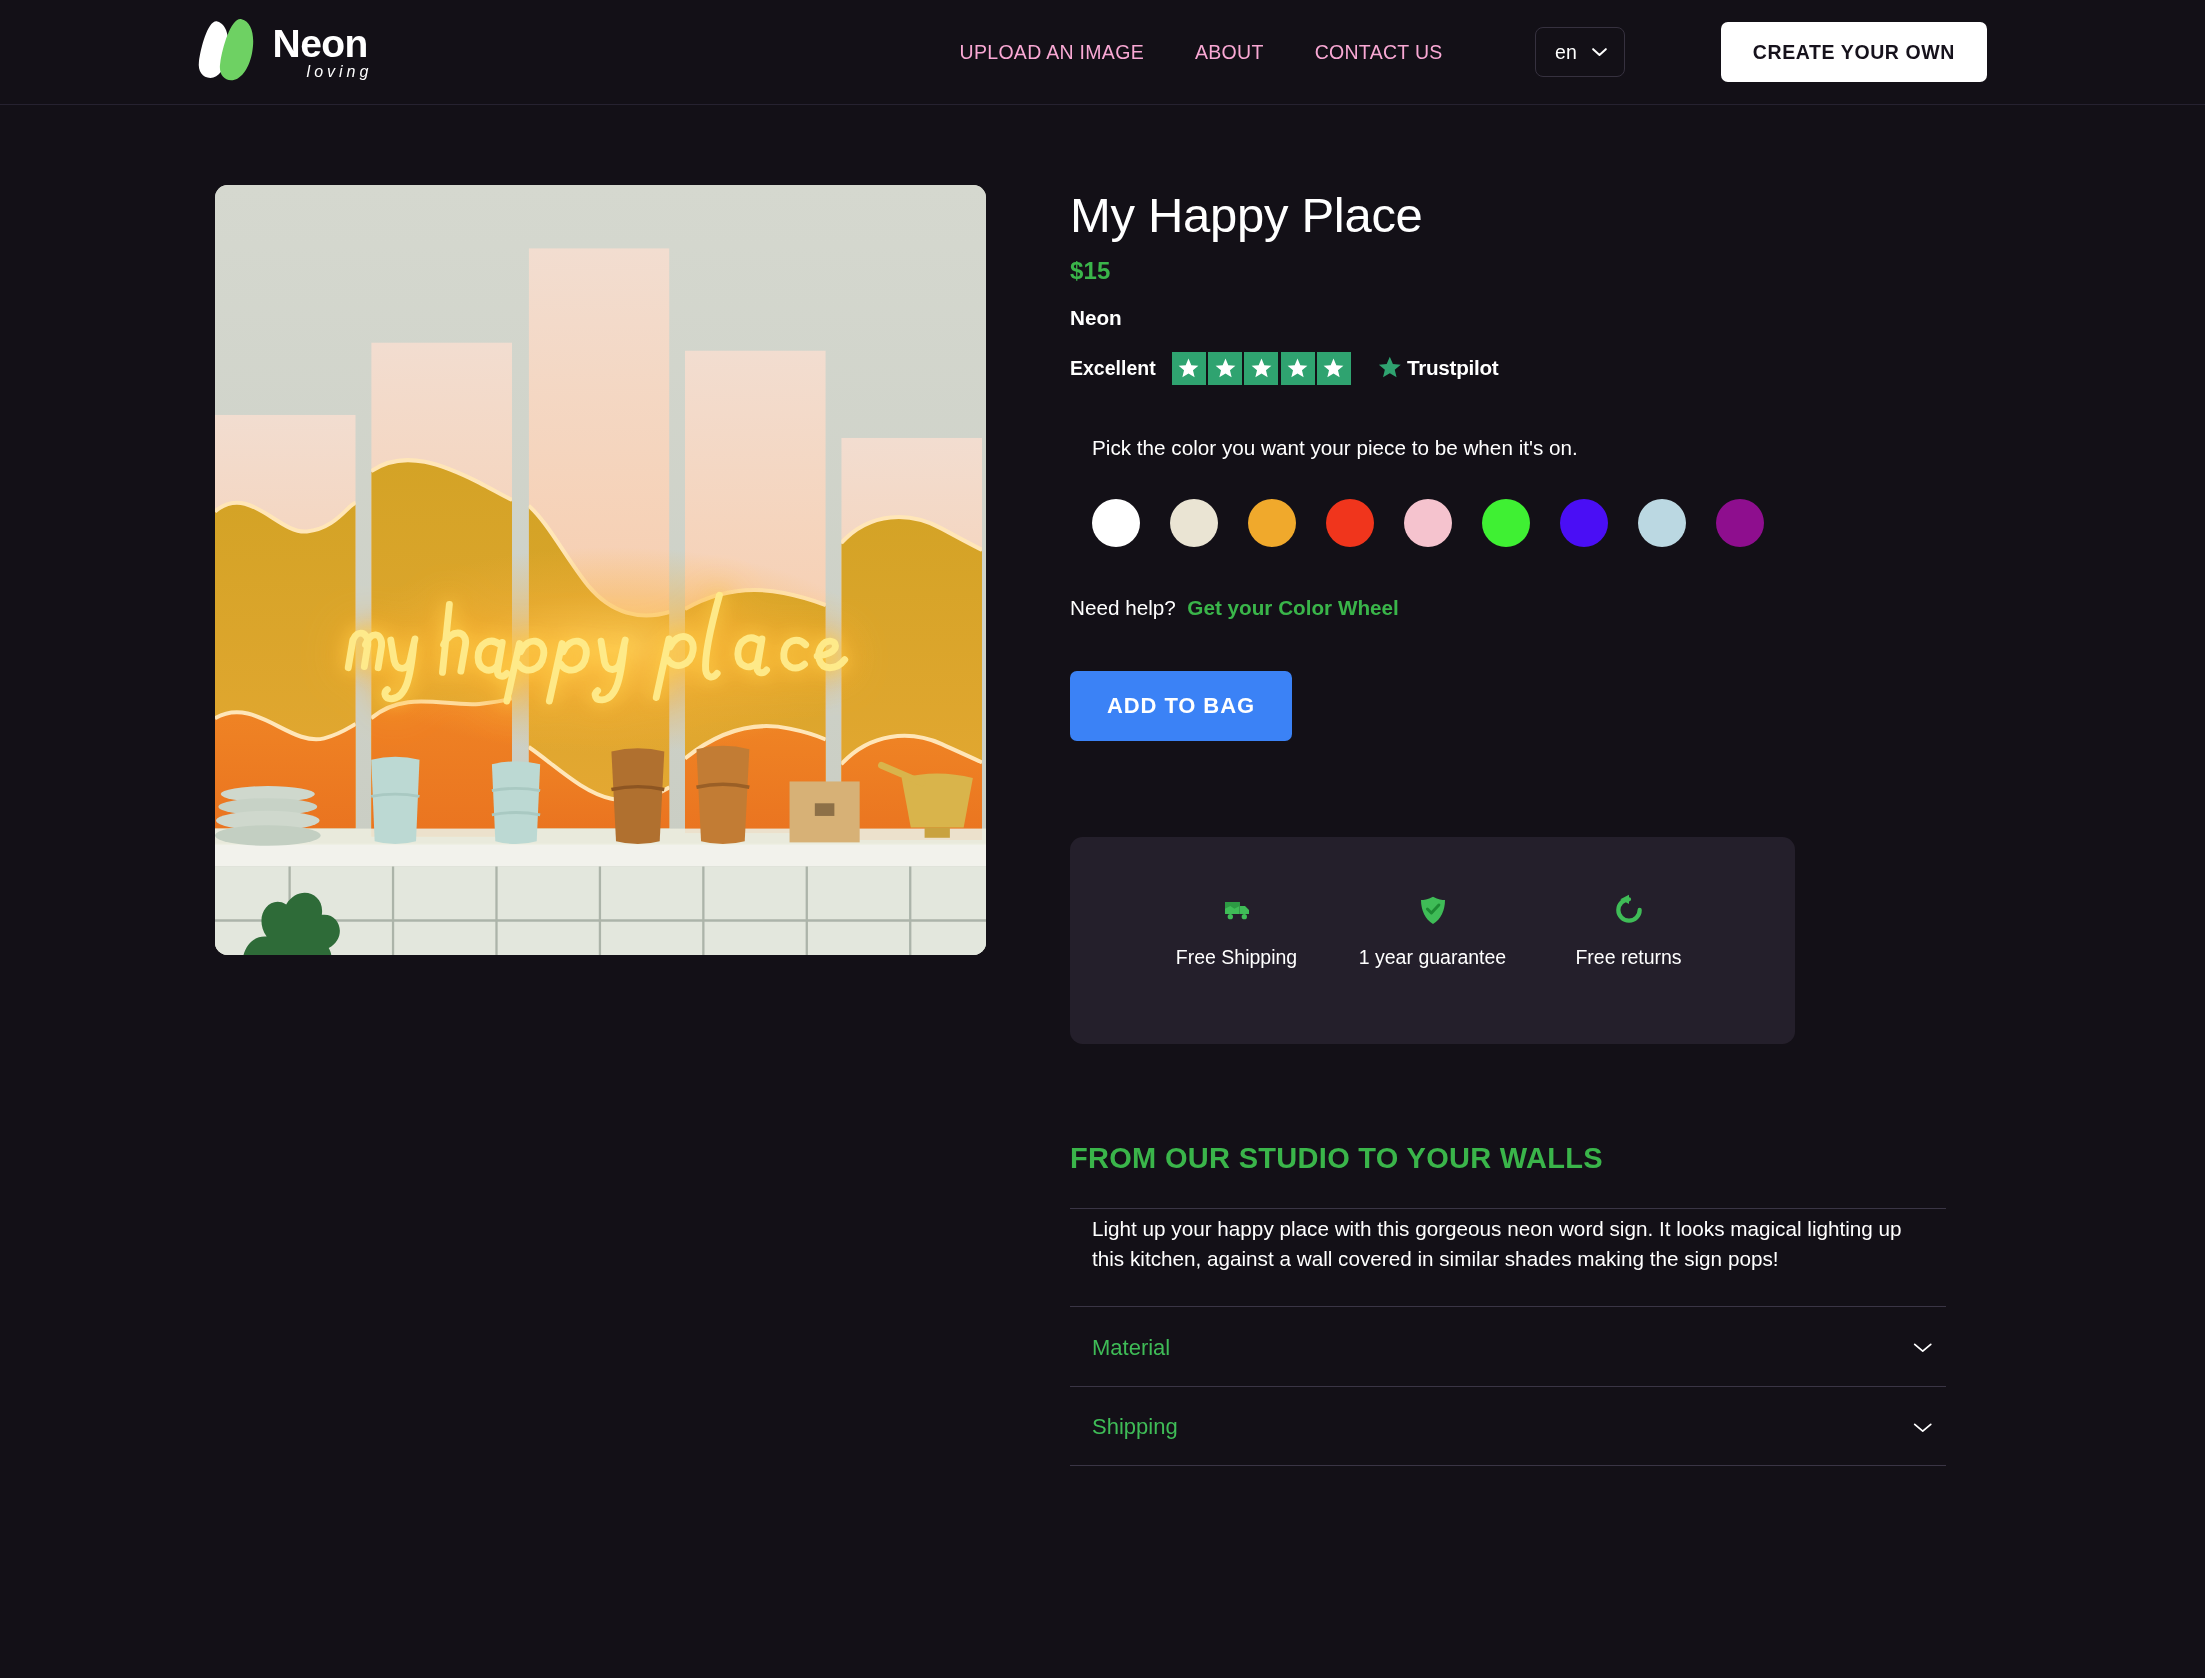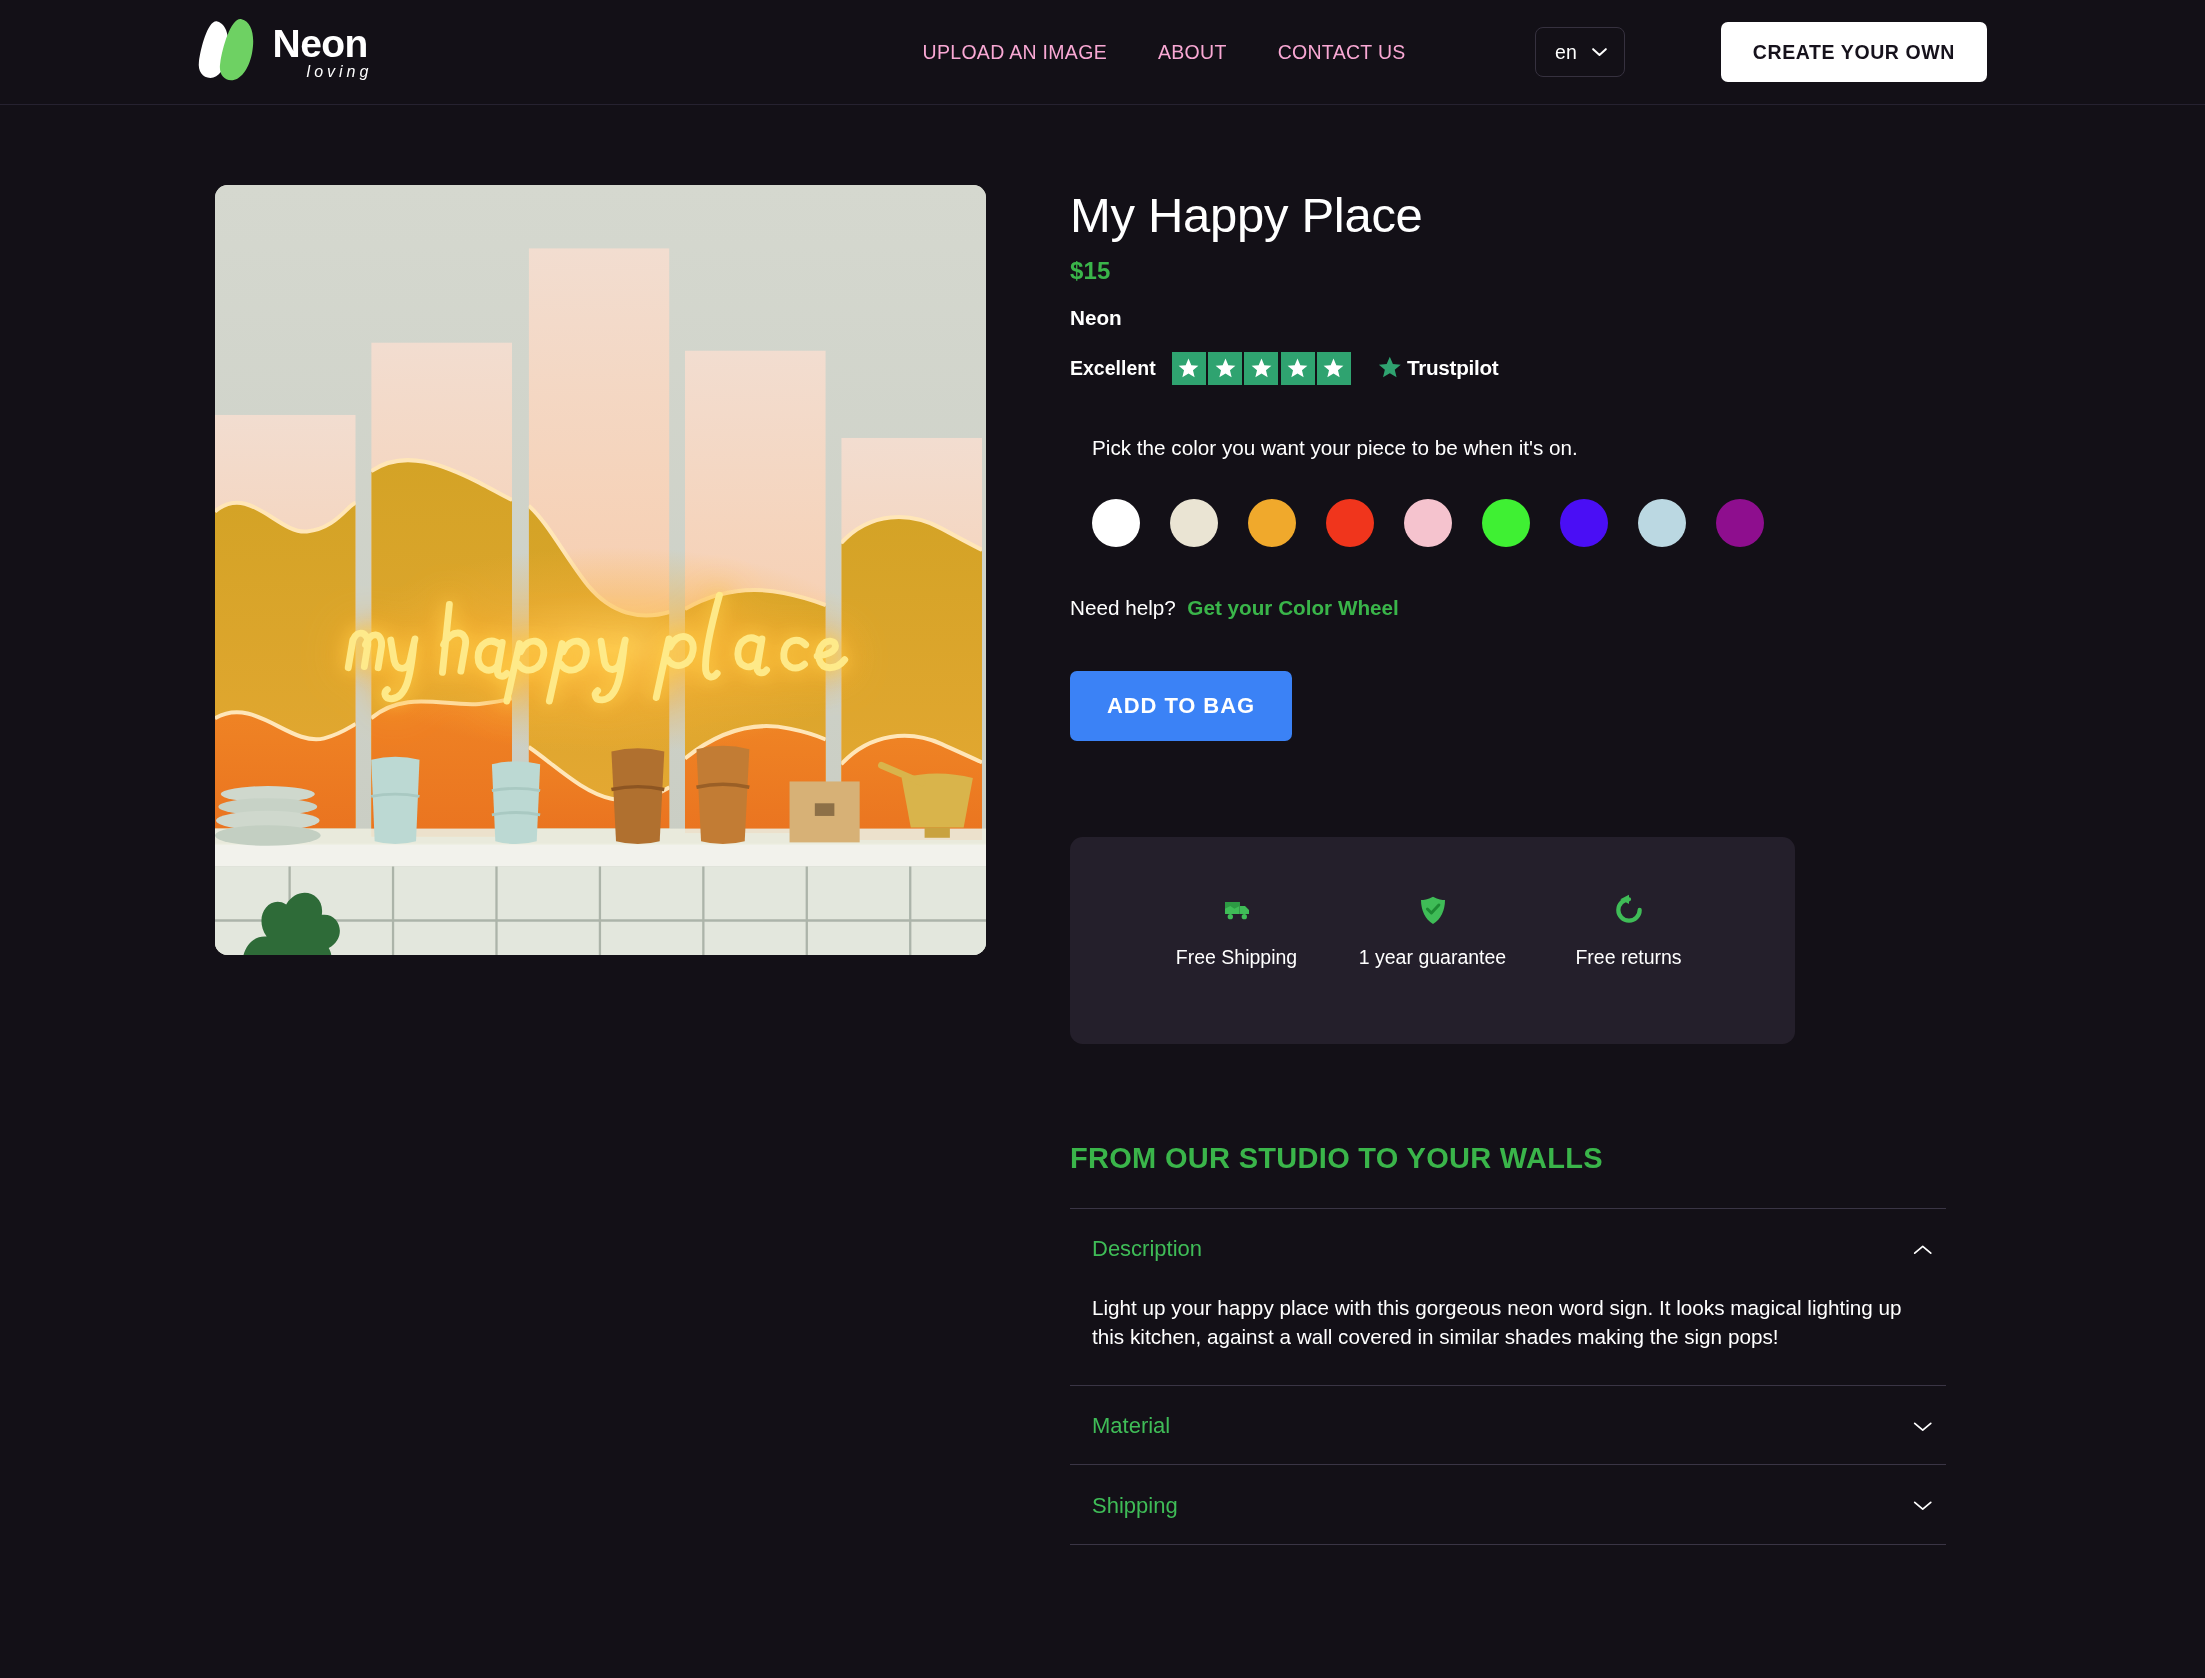--- a/index.html
+++ b/index.html
@@ -40,21 +40,21 @@
   .nav { display: flex; align-items: center; gap: 51px; margin-left: auto; }
   .nav-link {
     font-size: 19.5px; font-weight: 400; color: #f9a8d4;
     letter-spacing: 0.3px; text-decoration: none; cursor: pointer;
     white-space: nowrap;
   }
 
   .lang-select {
     display: flex; align-items: center; gap: 15px;
     border: 1.1px solid #36313f; border-radius: 8px;
-    padding: 12.6px 17px 12.6px 19.5px; margin-left: 78px; cursor: pointer;
+    padding: 12.6px 17px 12.6px 19.5px; margin-left: 41px; cursor: pointer;
   }
   .lang-value { font-size: 19.5px; color: #ffffff; }
   .chev { width: 15px; height: 8.6px; display: block; }
 
   .cta-btn {
     margin-left: 45px;
     background: #ffffff; color: #16121c;
     font-size: 19.5px; font-weight: 700; letter-spacing: 0.6px;
     padding: 18.4px 32px; border: none; border-radius: 6.9px;
     cursor: pointer; white-space: nowrap;
@@ -552,28 +552,20 @@
         <div class="benefit-label">Free returns</div>
       </div>
     </div>
 
     
     <h2 class="studio-title">FROM OUR STUDIO TO YOUR WALLS</h2>
 
     <div class="accordion">
 
       <div class="acc-item">
-        <div class="acc-head">
-          <span class="acc-label">Description</span>
-          <span class="acc-chev">
-            <svg viewBox="0 0 34 20" xmlns="http://www.w3.org/2000/svg">
-              <path d="M3 16 L17 4 L31 16" stroke="#ffffff" stroke-width="3" fill="none" stroke-linecap="round" stroke-linejoin="round"></path>
-            </svg>
-          </span>
-        </div>
         <div class="acc-body">Light up your happy place with this gorgeous neon word sign. It looks magical lighting up this kitchen, against a wall covered in similar shades making the sign pops!</div>
       </div>
 
       <div class="acc-item">
         <div class="acc-head">
           <span class="acc-label">Material</span>
           <span class="acc-chev">
             <svg viewBox="0 0 34 20" xmlns="http://www.w3.org/2000/svg">
               <path d="M3 4 L17 16 L31 4" stroke="#ffffff" stroke-width="3" fill="none" stroke-linecap="round" stroke-linejoin="round"></path>
             </svg>

